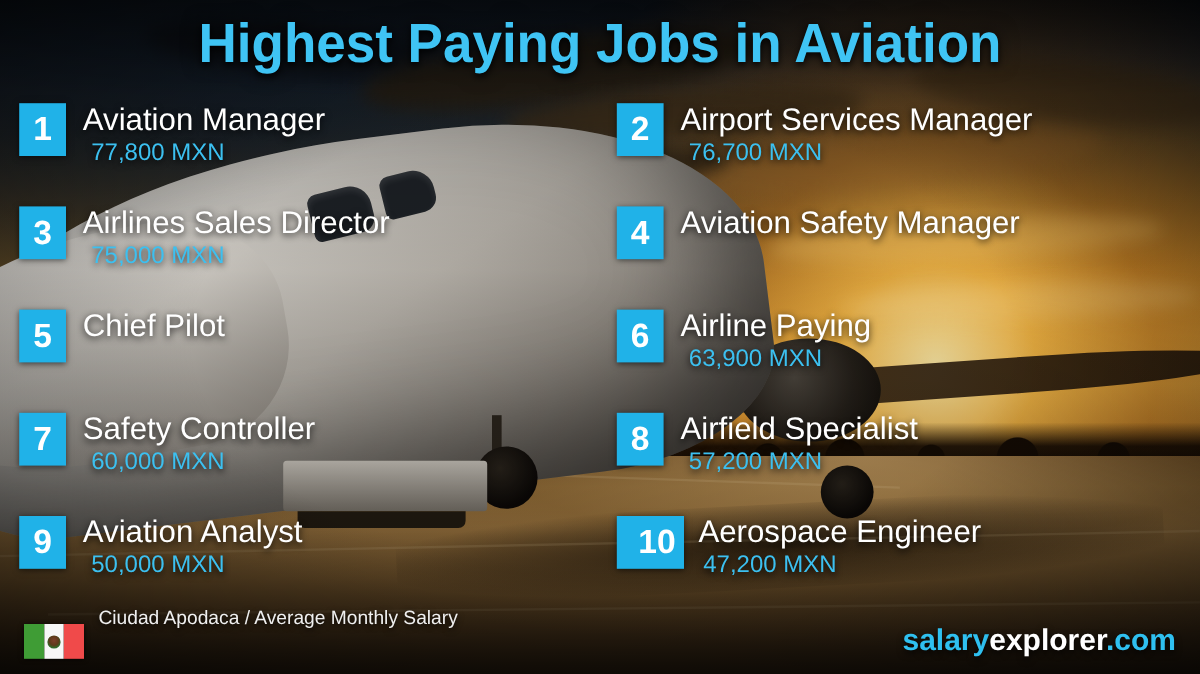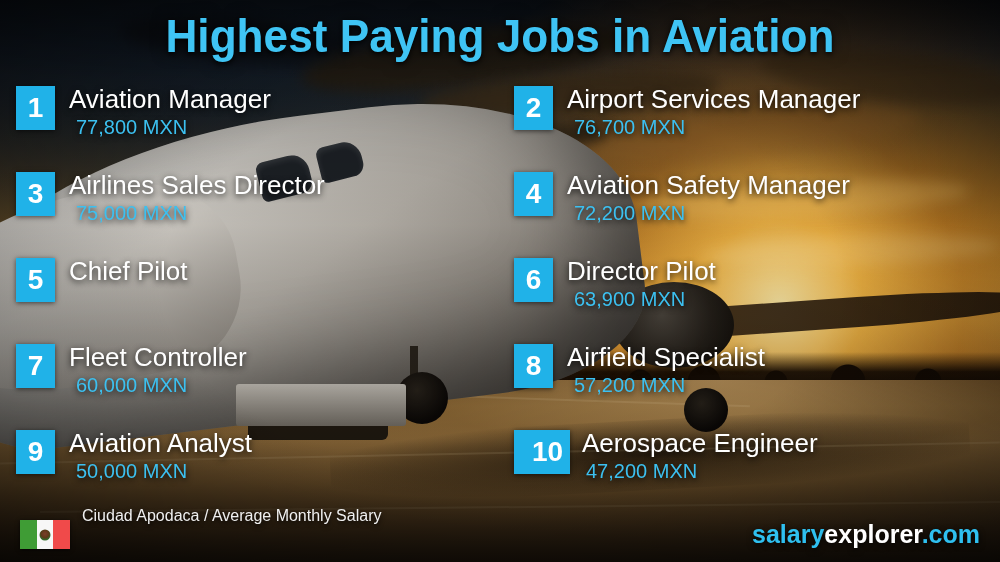--- a/index.html
+++ b/index.html
@@ -276,37 +276,36 @@
 
       <div class="job" style="left:16px; top:86px;">
         <span class="badge">3</span>
         <span class="jobtitle">Airlines Sales Director</span>
         <span class="salary">75,000 MXN</span>
       </div>
 
       <div class="job" style="left:514px; top:86px;">
         <span class="badge">4</span>
         <span class="jobtitle">Aviation Safety Manager</span>
-        <span class="salary">72,200 MXN</span>
       </div>
 
       <div class="job" style="left:16px; top:172px;">
         <span class="badge">5</span>
         <span class="jobtitle">Chief Pilot</span>
       </div>
 
       <div class="job" style="left:514px; top:172px;">
         <span class="badge">6</span>
-        <span class="jobtitle">Director Pilot</span>
+        <span class="jobtitle">Airline Paying</span>
         <span class="salary">63,900 MXN</span>
       </div>
 
       <div class="job" style="left:16px; top:258px;">
         <span class="badge">7</span>
-        <span class="jobtitle">Fleet Controller</span>
+        <span class="jobtitle">Safety Controller</span>
         <span class="salary">60,000 MXN</span>
       </div>
 
       <div class="job" style="left:514px; top:258px;">
         <span class="badge">8</span>
         <span class="jobtitle">Airfield Specialist</span>
         <span class="salary">57,200 MXN</span>
       </div>
 
       <div class="job" style="left:16px; top:344px;">

